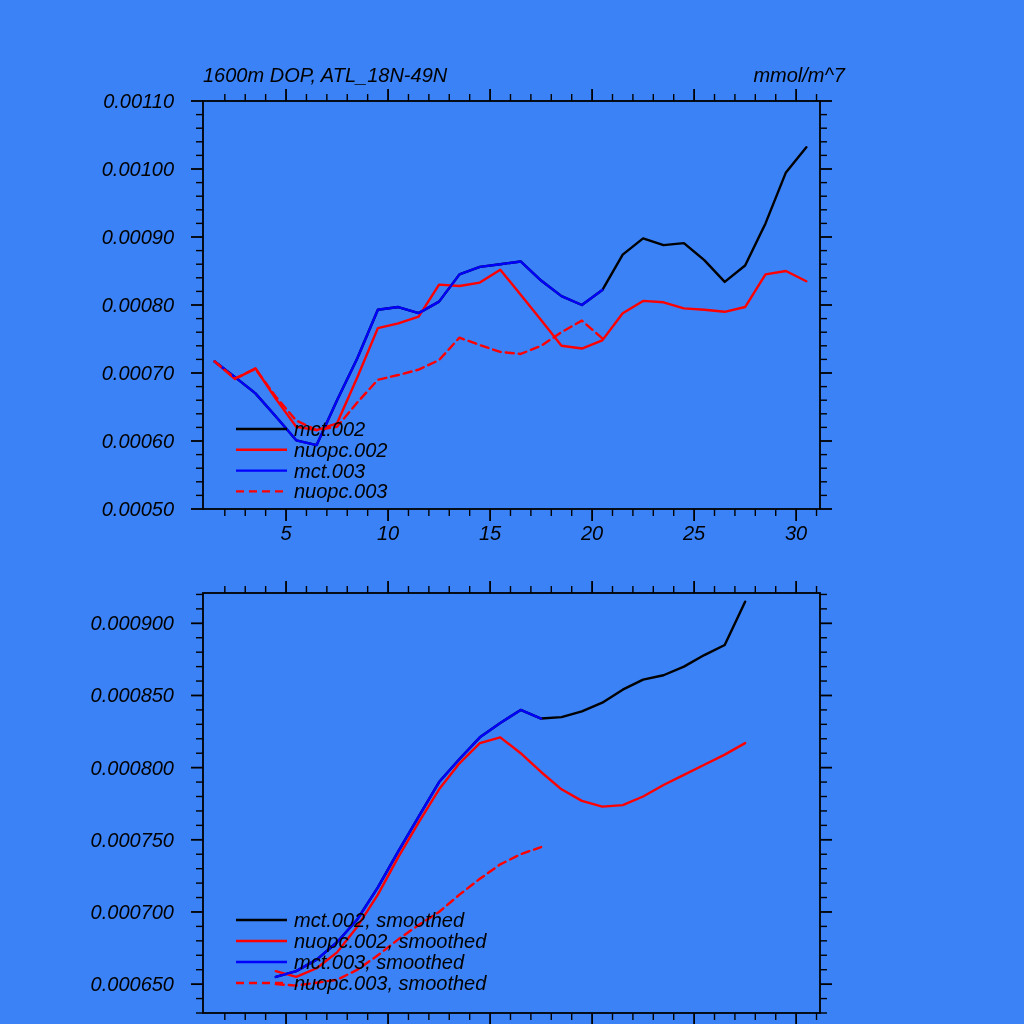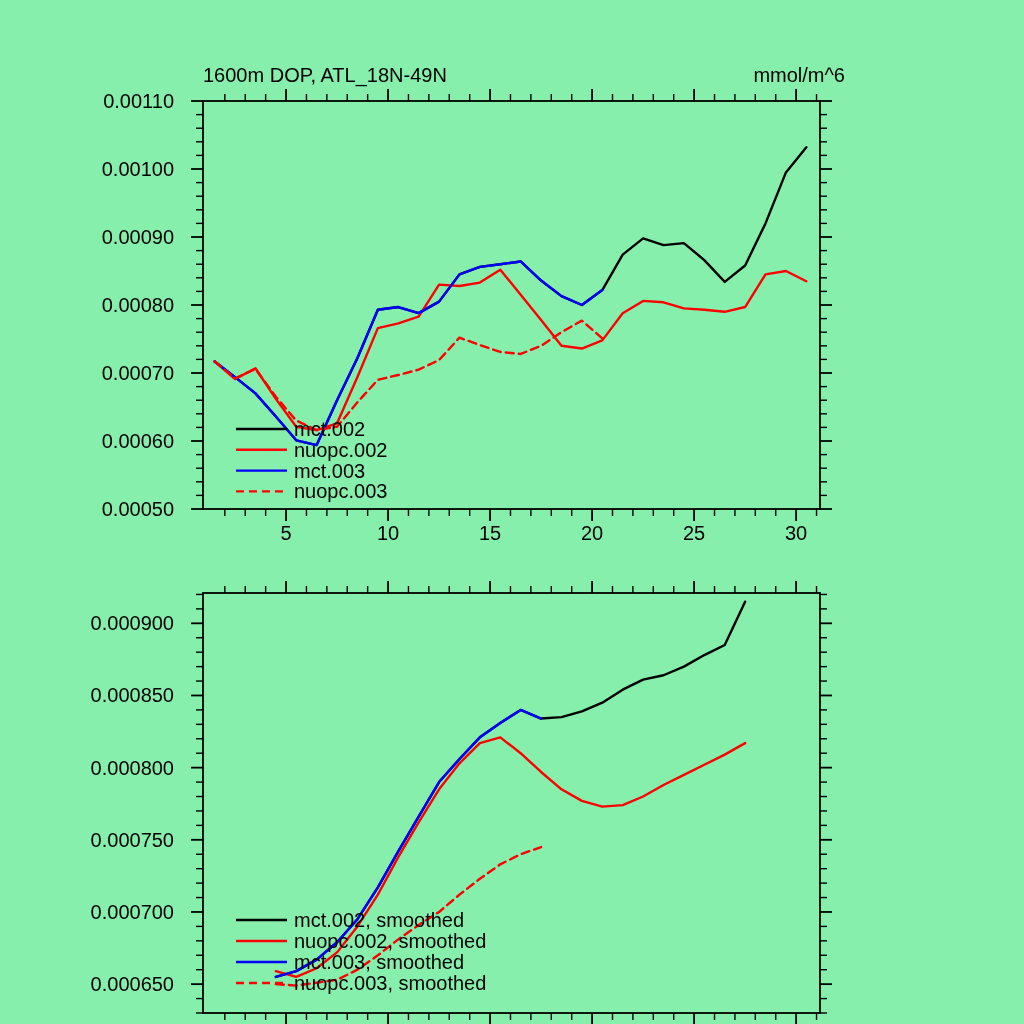--- a/index.html
+++ b/index.html
@@ -1,27 +1,27 @@
 <!DOCTYPE html>
 <html><head>
 <meta charset="utf-8">
 <style>
   html,body{margin:0;padding:0;background:#ffffff;}
-  .frame{position:relative;width:1024px;height:1024px;background:#86efac;overflow:hidden;
-         font-family:"Liberation Sans", sans-serif;color:#000;}
+  .frame{position:relative;width:1024px;height:1024px;background:#3b82f6;overflow:hidden;
+         font-family:"Liberation Sans", sans-serif;color:#000;font-style:italic;}
   .chart-svg{position:absolute;left:0;top:0;}
   .title{position:absolute;left:203px;top:64px;font-size:20px;white-space:nowrap;}
   .units{position:absolute;left:620px;top:64px;width:225px;text-align:right;font-size:20px;white-space:nowrap;}
 </style>
 </head>
 <body>
 
 <div class="frame">
   <div class="title">1600m DOP, ATL_18N-49N</div>
-  <div class="units">mmol/m^6</div>
+  <div class="units">mmol/m^7</div>
   <svg id="chart" class="chart-svg" width="1024" height="1024" viewBox="0 0 1024 1024">
       <g>
         <rect x="203" y="101" width="617" height="408" fill="none" stroke="#000" stroke-width="1.8"></rect>
         <line x1="286.04199735449737" y1="101" x2="286.04199735449737" y2="89" stroke="#000" stroke-width="1.8"></line>
         <line x1="286.04199735449737" y1="509" x2="286.04199735449737" y2="521" stroke="#000" stroke-width="1.8"></line>
         <text x="286.04199735449737" y="533" text-anchor="middle" dominant-baseline="central" font-size="20" fill="#000">5</text>
         <line x1="388.0591931216931" y1="101" x2="388.0591931216931" y2="89" stroke="#000" stroke-width="1.8"></line>
         <line x1="388.0591931216931" y1="509" x2="388.0591931216931" y2="521" stroke="#000" stroke-width="1.8"></line>
         <text x="388.0591931216931" y="533" text-anchor="middle" dominant-baseline="central" font-size="20" fill="#000">10</text>
         <line x1="490.07638888888886" y1="101" x2="490.07638888888886" y2="89" stroke="#000" stroke-width="1.8"></line>

